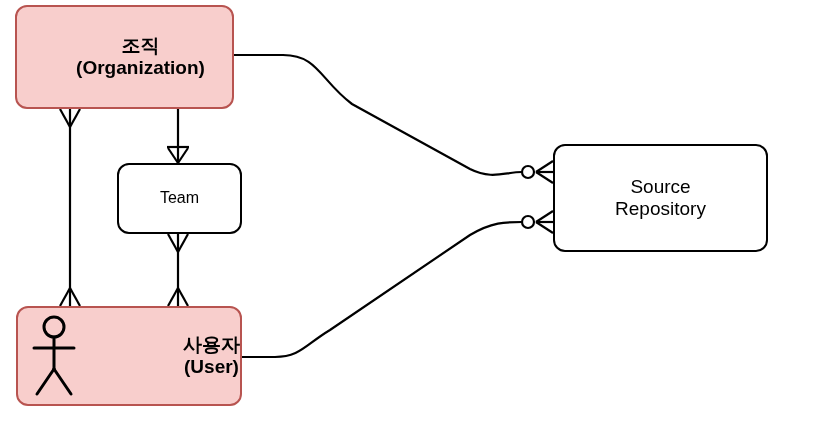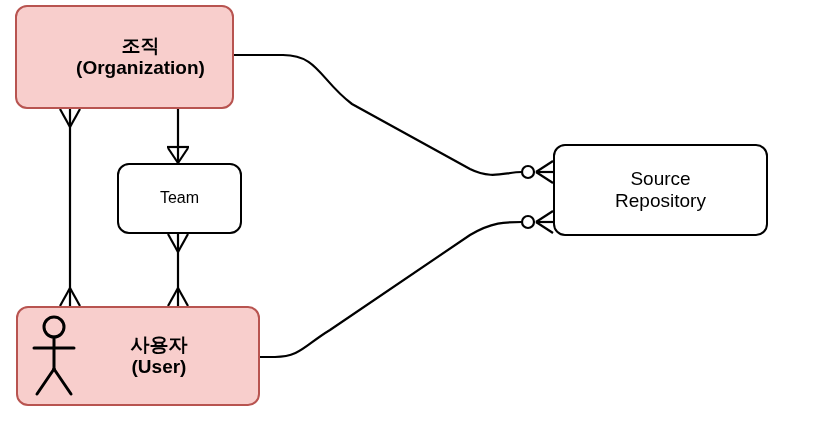--- a/index.html
+++ b/index.html
@@ -47,30 +47,31 @@
   .node-label {
     white-space: pre-line;
     pointer-events: none;
   }
   #node-organization {
     left: 15px; top: 5px; width: 219px; height: 104px;
     font-size: 19px;
     padding-left: 32px;
   }
   #node-user {
-    left: 16px; top: 306px; width: 244px; height: 100px;
+    left: 16px; top: 306px; width: 226px; height: 100px;
     font-size: 19px;
+    justify-content: flex-end;
   }
   #node-user .node-label { padding-left: 42px; }
   #node-team {
     left: 117px; top: 163px; width: 125px; height: 71px;
     font-size: 16px;
   }
   #node-source-repository {
-    left: 553px; top: 144px; width: 215px; height: 92px;
+    left: 553px; top: 144px; width: 215px; height: 108px;
     font-size: 19px;
     align-items: center;
   }
   .actor-icon {
     position: absolute;
     left: 30px;
     top: 314px;
     width: 48px;
     height: 84px;
   }

